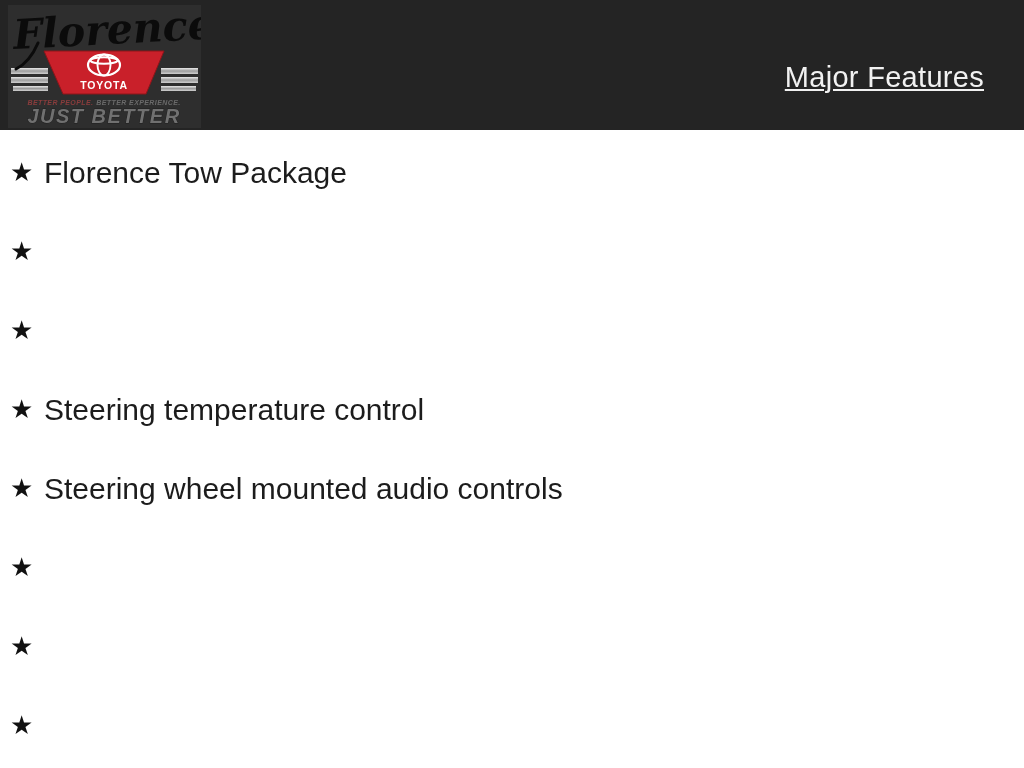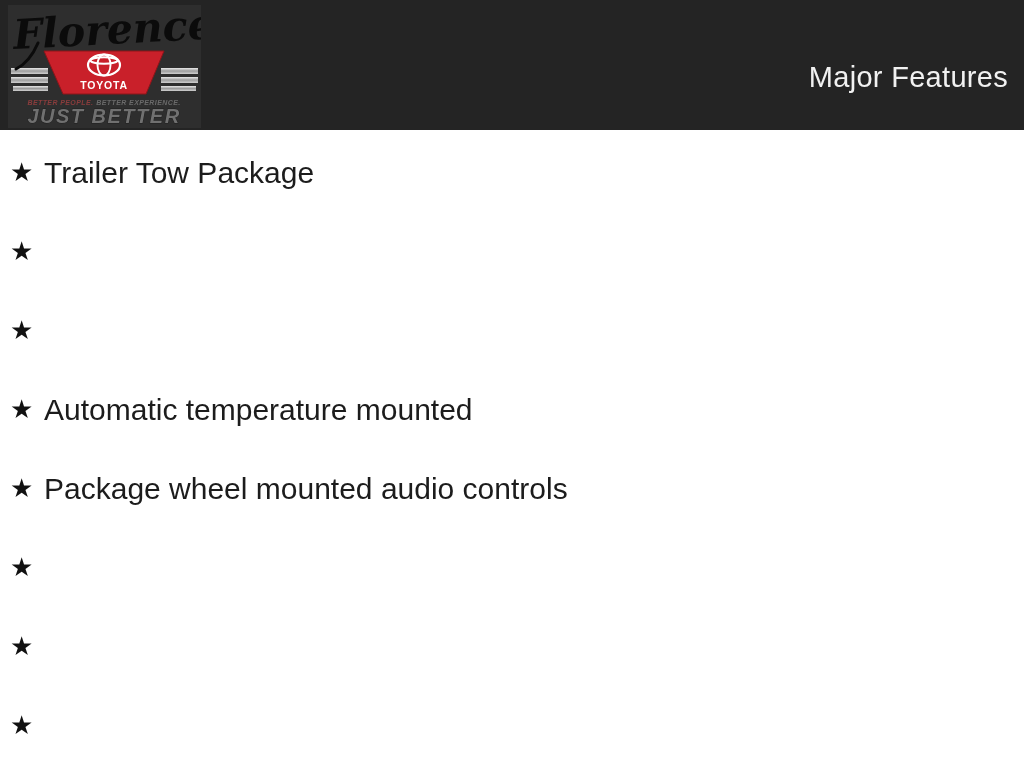--- a/index.html
+++ b/index.html
@@ -12,24 +12,25 @@
   
   .header {
     position: relative;
     width: 1024px; height: 130px;
     background: #242424;
   }
   .header-title {
     position: absolute;
     top: 0; right: 0; height: 154px;
     display: flex; align-items: center;
-    padding-right: 16px;
+    padding-right: 40px;
     color: #f1f1f1;
     font-size: 29px;
     letter-spacing: 0.3px;
+    text-decoration: underline;
   }
   .logo-box {
     position: absolute;
     left: 8px; top: 5px;
     width: 193px; height: 123px;
   }
   .logo-box svg { display: block; width: 193px; height: 123px; }
   
   .feature-list {
     list-style: none;
@@ -97,35 +98,35 @@
       <text x="96" y="118" text-anchor="middle" font-family="Liberation Sans, sans-serif" font-size="20" font-weight="bold" font-style="italic" letter-spacing="1.5" fill="#707070" stroke="#1f1f1f" stroke-width="0.8" paint-order="stroke">JUST BETTER</text>
     </svg>
   </div>
 
   <div class="header-title">Major Features</div>
 </div>
 
 <ul class="feature-list">
   <li class="feature-item">
     <span class="star">★</span>
-    <span>Trailer Tow Package</span>
+    <span>Florence Tow Package</span>
   </li>
   <li class="feature-item">
     <span class="star">★</span>
   </li>
   <li class="feature-item">
     <span class="star">★</span>
   </li>
   <li class="feature-item">
     <span class="star">★</span>
-    <span>Automatic temperature mounted</span>
+    <span>Steering temperature control</span>
   </li>
   <li class="feature-item">
     <span class="star">★</span>
-    <span>Package wheel mounted audio controls</span>
+    <span>Steering wheel mounted audio controls</span>
   </li>
   <li class="feature-item">
     <span class="star">★</span>
   </li>
   <li class="feature-item">
     <span class="star">★</span>
   </li>
   <li class="feature-item">
     <span class="star">★</span>
   </li>

